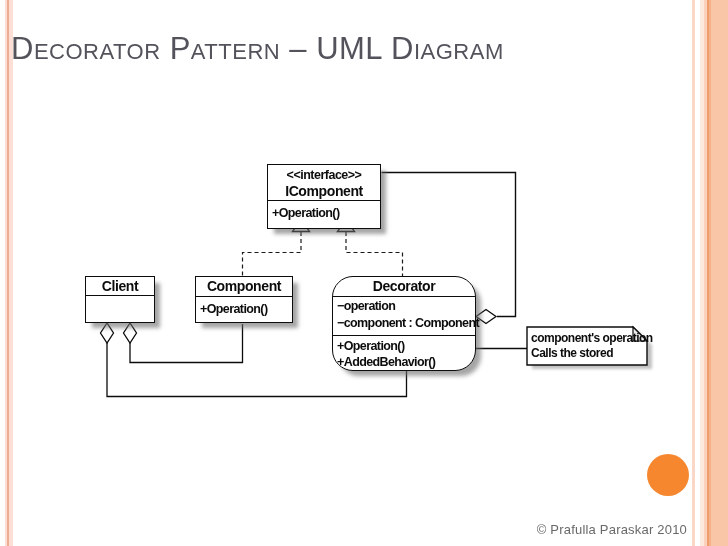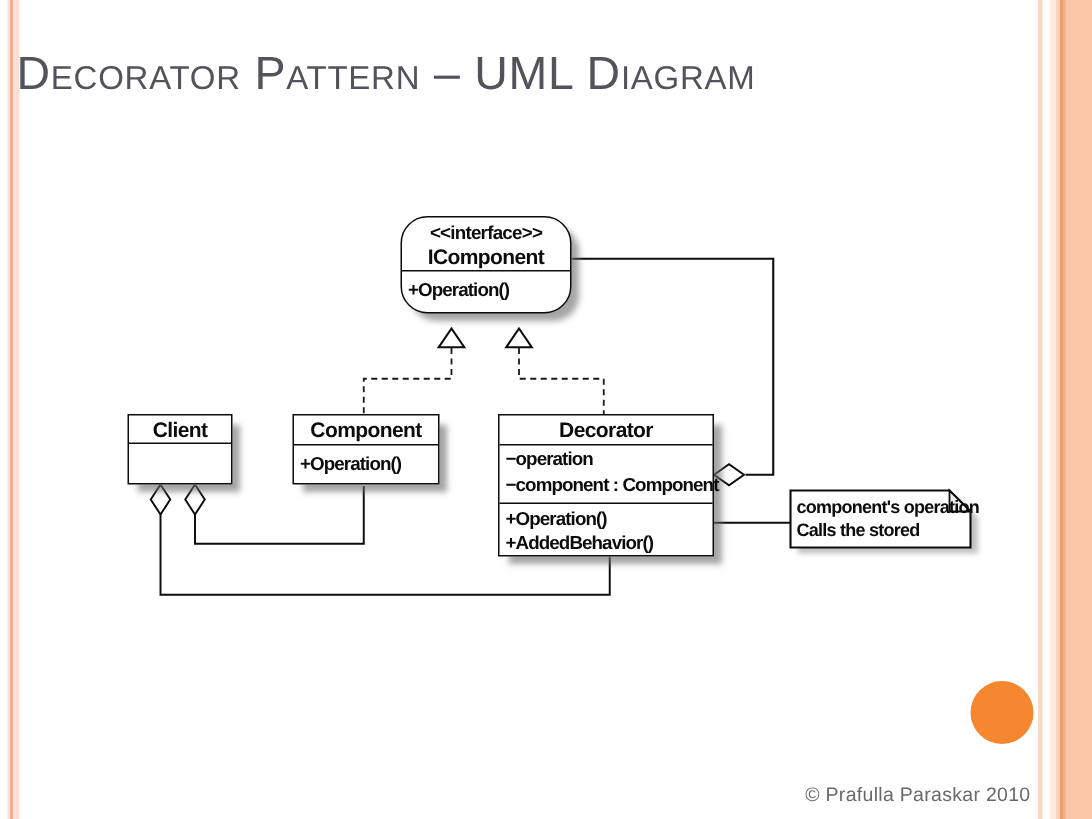--- a/index.html
+++ b/index.html
@@ -41,33 +41,33 @@
     color:#0c0c0c;
   }
   .ubox .hd{
     text-align:center;font-weight:700;font-size:14px;letter-spacing:-.4px;
   }
   .ubox .sec{border-top:1.5px solid #0c0c0c;}
   .member{
     font-weight:700;font-size:12.5px;letter-spacing:-.6px;
     padding-left:4px;white-space:nowrap;
   }
-  #box-icomponent{left:267px;top:144px;width:114px;height:65px;border-radius:18px;}
+  #box-icomponent{left:267px;top:164px;width:114px;height:65px;}
   #box-icomponent .stereo{font-weight:600;font-size:12.5px;letter-spacing:-.5px;text-align:center;padding-top:3px;line-height:15px;}
   #box-icomponent .iname{font-weight:700;font-size:14px;letter-spacing:-.4px;text-align:center;line-height:17px;}
   #box-icomponent .sec{height:24px;}
   #box-icomponent .member{line-height:24px;}
   #box-client{left:85px;top:276px;width:70px;height:47px;}
   #box-client .hd{line-height:18px;}
   #box-client .sec{height:25px;}
   #box-component{left:195px;top:276px;width:98px;height:47px;}
   #box-component .hd{line-height:19px;}
   #box-component .sec{height:24px;}
   #box-component .member{line-height:24px;}
-  #box-decorator{left:332px;top:276px;width:144px;height:95px;}
+  #box-decorator{left:332px;top:276px;width:144px;height:95px;border-radius:21px;}
   #box-decorator .hd{line-height:19px;}
   #box-decorator .attrs{height:37px;padding-top:1px;}
   #box-decorator .attrs .member{line-height:17px;}
   #box-decorator .meths{height:34px;padding-top:2px;}
   #box-decorator .meths .member{line-height:16px;}
   
   .note-text{
     position:absolute;left:531px;top:331px;width:114px;z-index:3;
     font-weight:700;font-size:12px;letter-spacing:-.5px;line-height:15px;
     color:#0c0c0c;white-space:nowrap;

